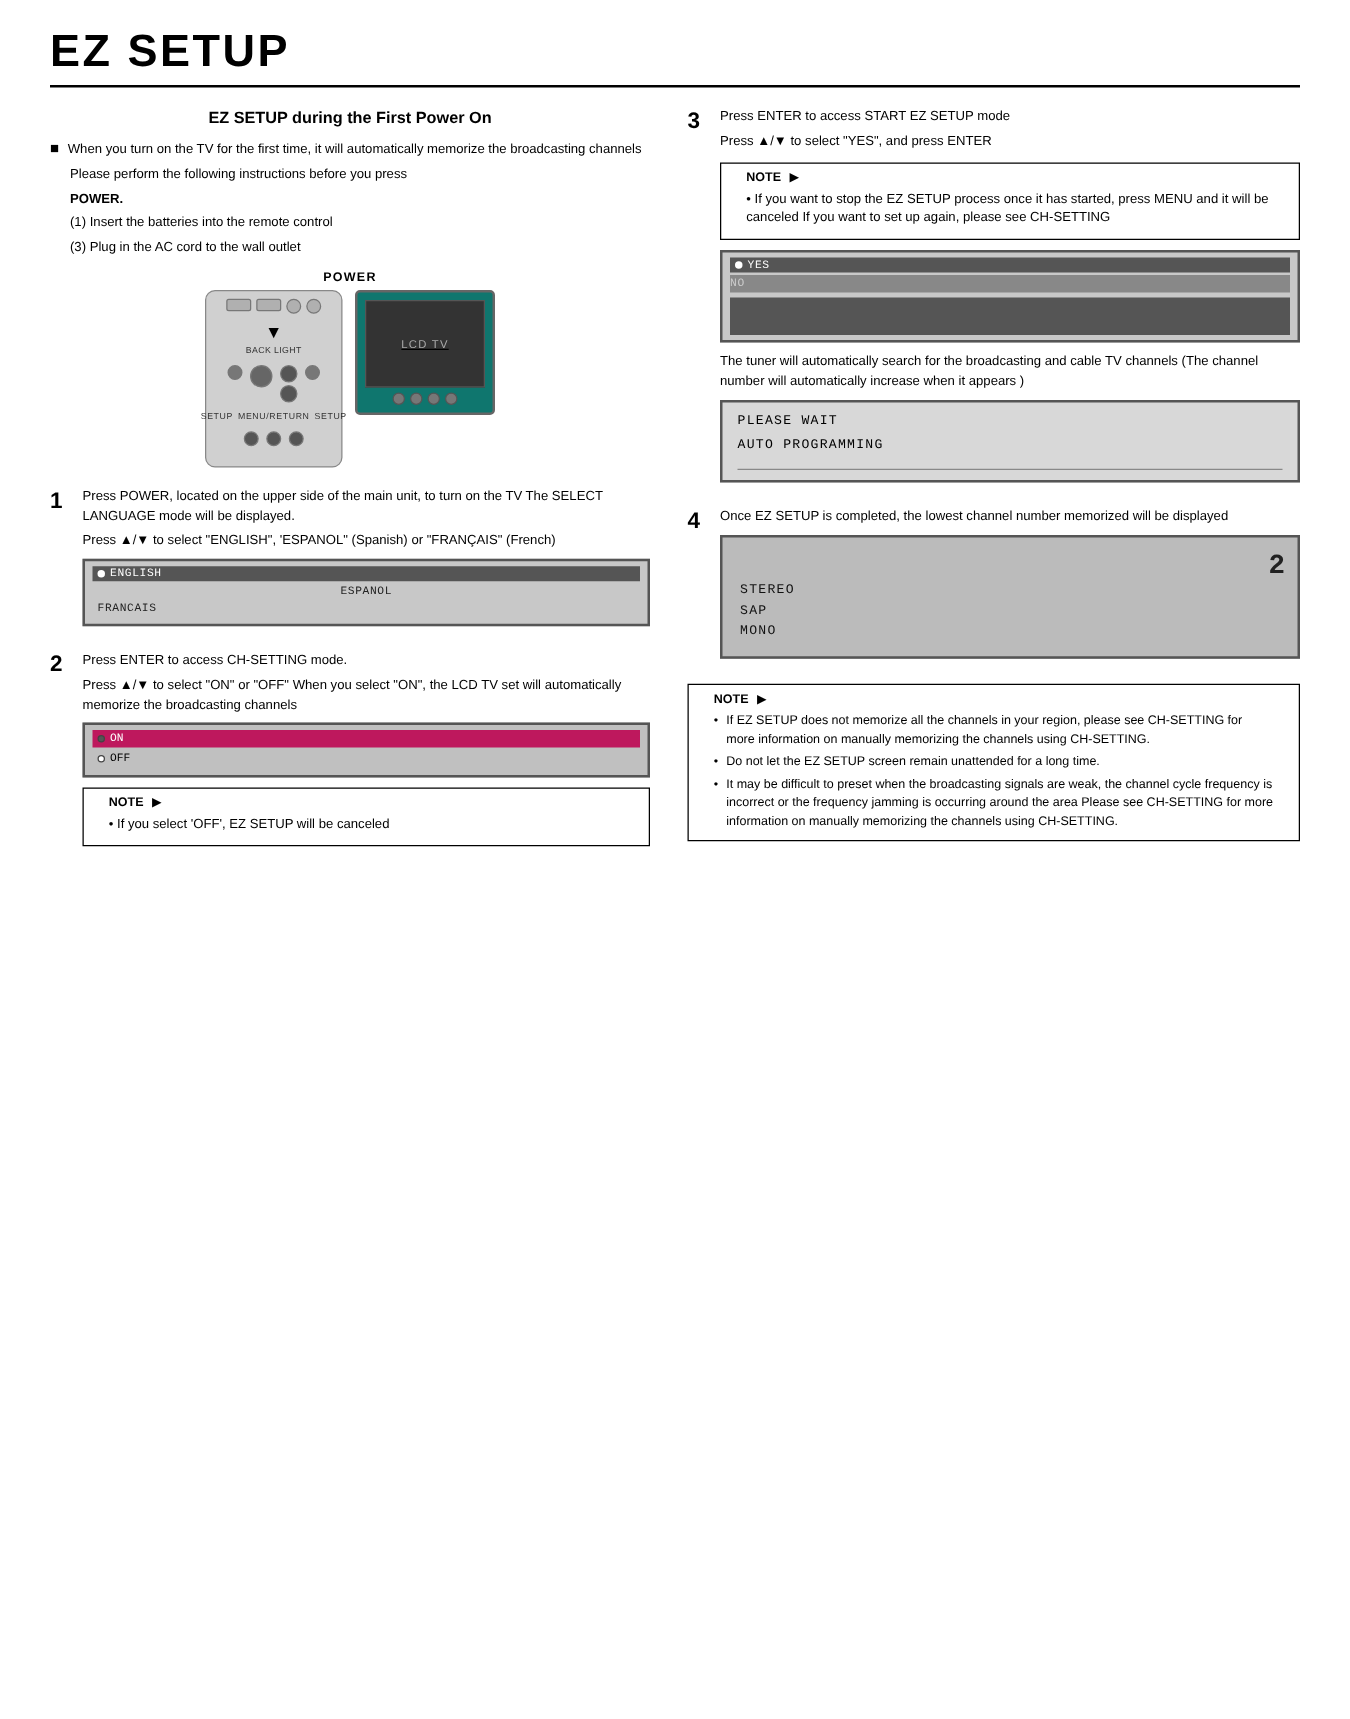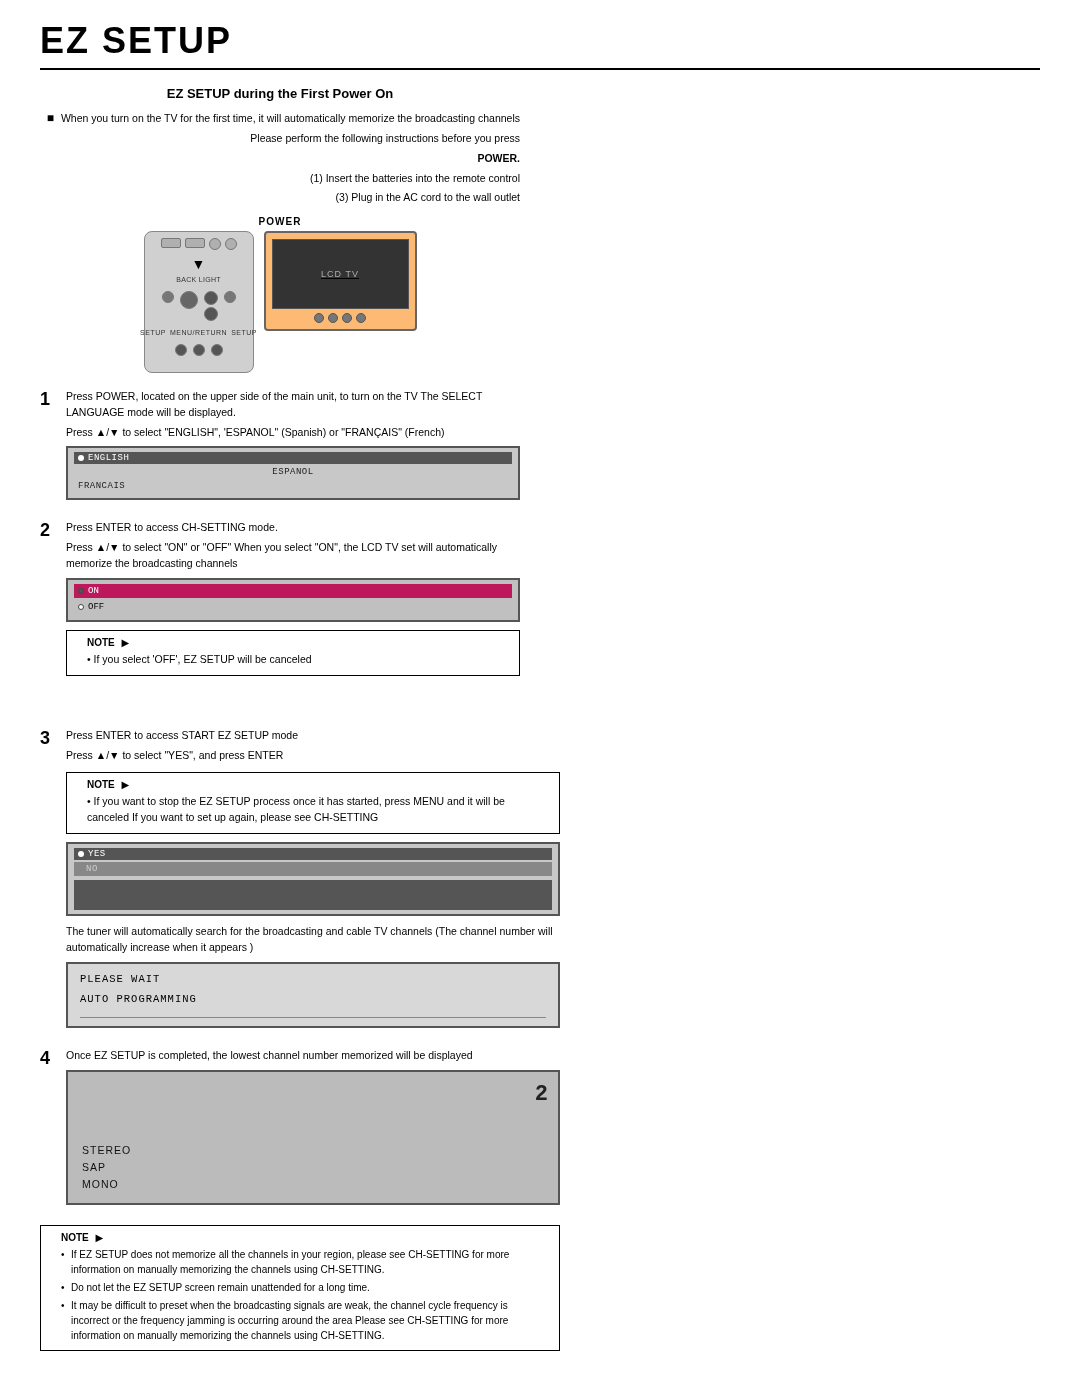--- a/index.html
+++ b/index.html
@@ -16,42 +16,41 @@
       font-size: 36px;
       font-weight: 900;
       letter-spacing: 2px;
       border-bottom: 2px solid #000;
       padding-bottom: 6px;
       margin-bottom: 16px;
     }
     .two-col {
       display: flex;
       gap: 30px;
-      flex-direction: column;
     }
     .left-col {
       flex: 1;
       max-width: 480px;
     }
     .right-col {
       flex: 1;
       max-width: 520px;
     }
     .section-title {
       font-size: 13px;
       font-weight: bold;
       text-align: center;
       margin-bottom: 8px;
     }
     .intro-text {
       font-size: 10.5px;
       line-height: 1.5;
       margin-bottom: 10px;
     }
-    .intro-text p { margin-bottom: 4px; text-align: right; }
+    .intro-text p { margin-bottom: 4px; }
     .intro-text .bold { font-weight: bold; }
     .power-label {
       text-align: center;
       font-size: 10px;
       font-weight: bold;
       letter-spacing: 1px;
       margin-bottom: 4px;
     }
     .remote-area {
       display: flex;
@@ -92,22 +91,22 @@
     }
     .remote-mid {
       display: flex;
       flex-direction: column;
       align-items: center;
       gap: 4px;
       margin-bottom: 6px;
     }
     
     .tv-body {
-      width: 153px;
-      background: #fdba74;
+      width: 112px;
+      background: #0f766e;
       border: 2px solid #666;
       border-radius: 4px;
       padding: 6px;
       text-decoration: underline;
     }
     .tv-screen {
       width: 100%;
       height: 70px;
       background: #333;
       border: 1px solid #555;
@@ -240,26 +239,25 @@
       position: relative;
     }
     .channel-number {
       font-size: 22px;
       font-weight: bold;
       text-align: right;
       color: #222;
       font-family: 'Courier New', monospace;
     }
     .channel-audio {
-      font-family: Liberation Sans, sans-serif;
+      font-family: Liberation Mono, monospace;
       font-size: 9px;
       letter-spacing: 1px;
       color: #111;
       padding-left: 4px;
-      margin-top: 36px;
     }
     .channel-audio p { margin-bottom: 1px; }
 
     
     .onoff-box {
       border: 2px solid #555;
       background: #c0c0c0;
       padding: 4px 6px;
       margin: 6px 0;
       font-family: 'Courier New', monospace;
@@ -439,21 +437,21 @@
           <span class="note-label">NOTE</span>
           <span class="note-arrow">▶</span>
           <p class="step-inner-note">• If you want to stop the EZ SETUP process once it has started, press MENU and it will be canceled  If you want to set up again, please see CH-SETTING</p>
         </div>
 
         <div class="screen-box">
           <div class="screen-row highlight-row">
             <span class="dot-indicator" style="background:#fff;"></span>
             <span class="screen-row-item">YES</span>
           </div>
-          <div style="background:#888; color:#ccc; padding:2px 12px; display:flex; align-items:center; gap:4px; margin-bottom:2px;">
+          <div style="background:#888; color:#ccc; padding:2px 0; display:flex; align-items:center; gap:4px; margin-bottom:2px;">
             <span class="screen-row-item">NO</span>
           </div>
           <div style="background:#555; height:30px; margin-top:4px;"></div>
         </div>
 
         <p style="margin-top:8px; font-size:10.5px; line-height:1.5;">The tuner will automatically search for the broadcasting and cable TV channels  (The channel number will automatically increase when it appears )</p>
 
         <div class="wait-box">
           <p>PLEASE WAIT</p>
           <p>AUTO  PROGRAMMING</p>

